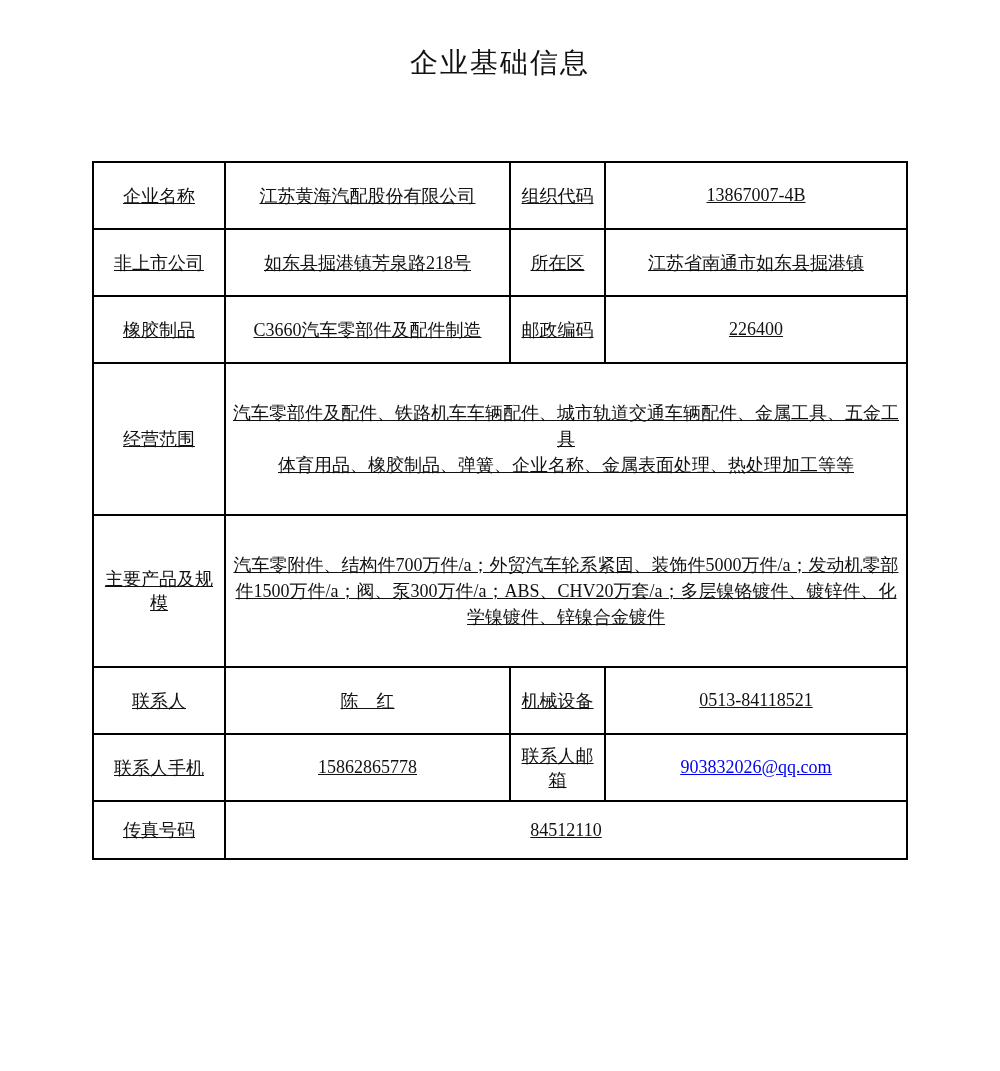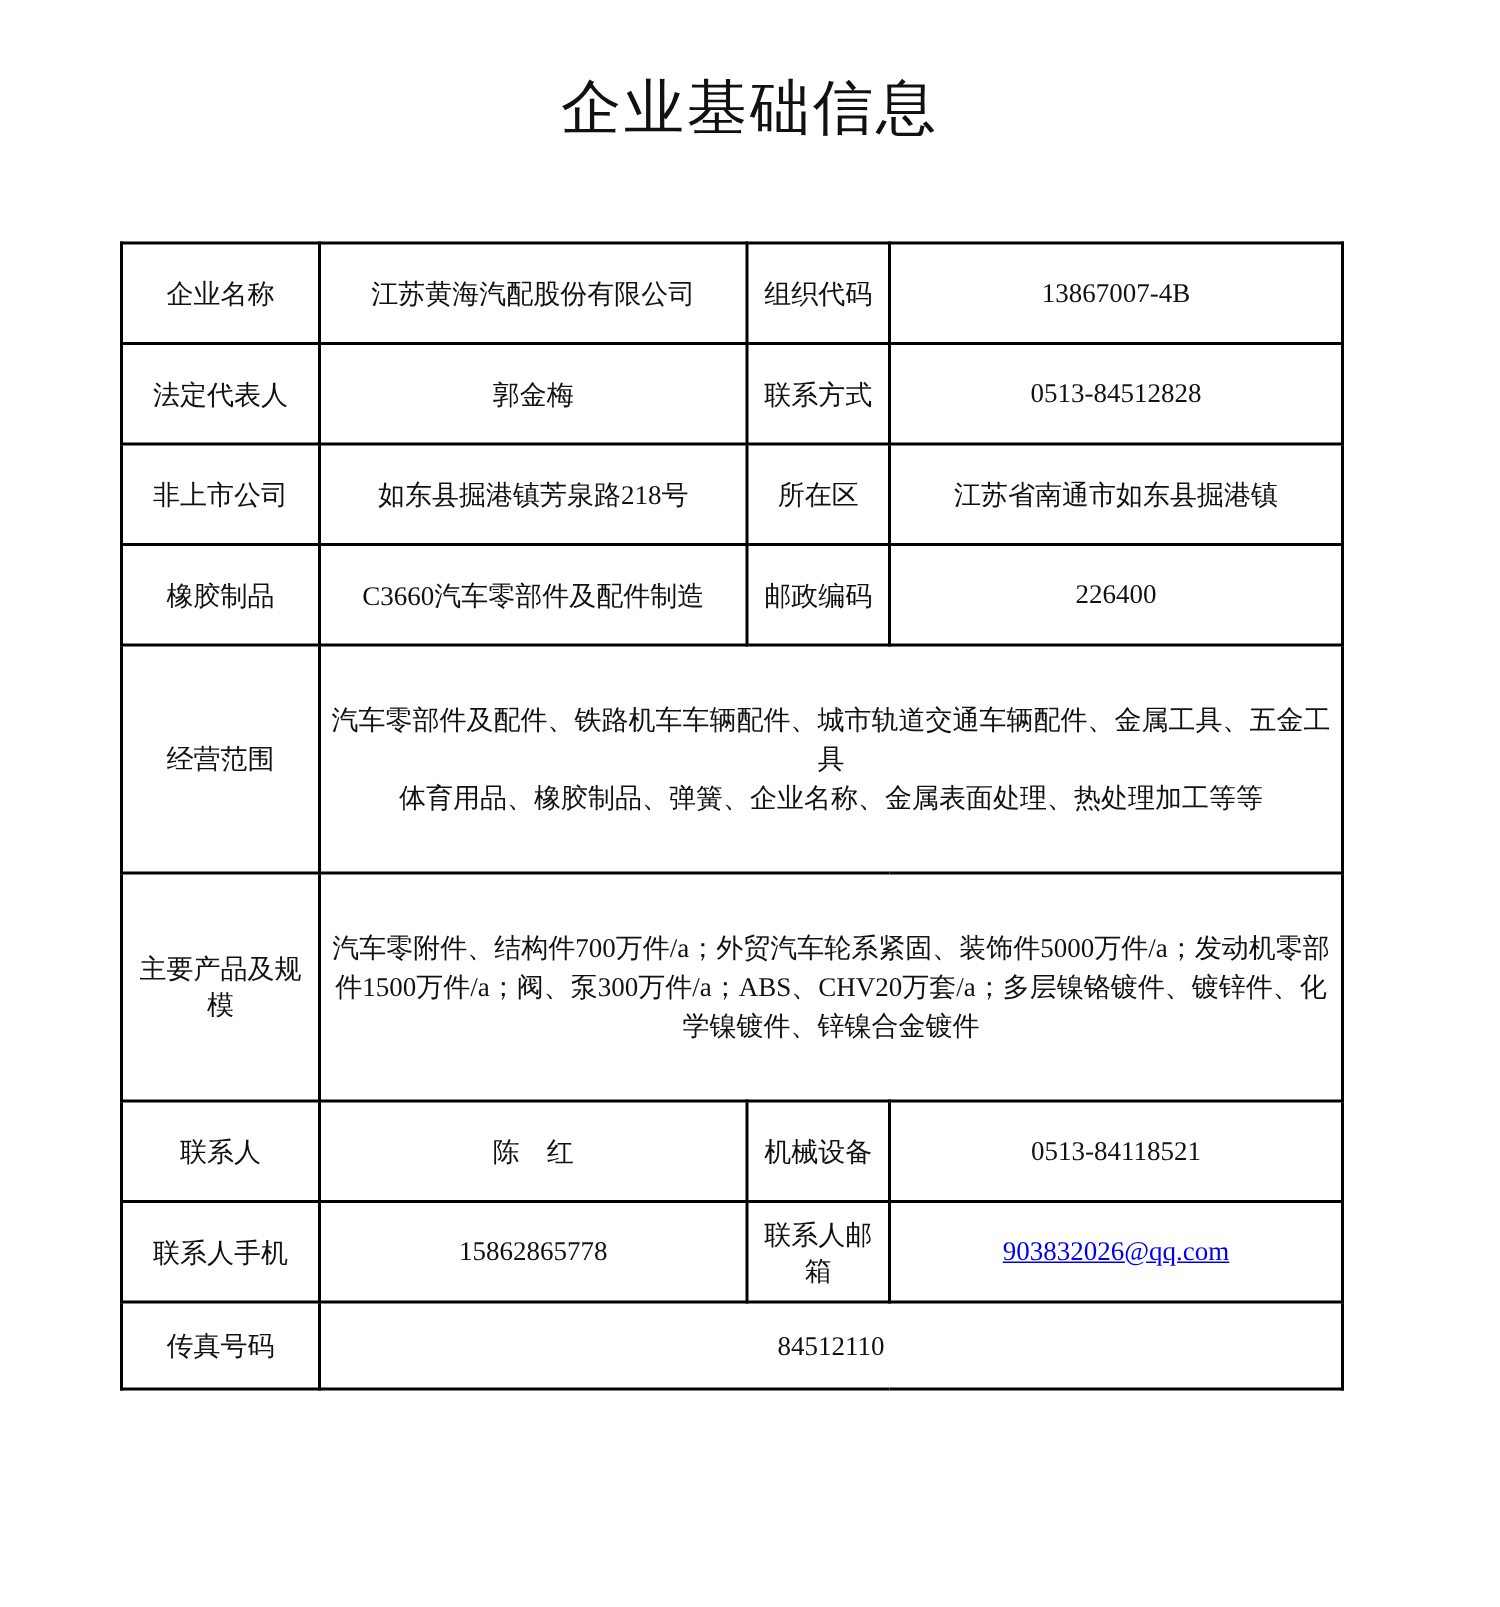--- a/index.html
+++ b/index.html
@@ -14,34 +14,35 @@
     background: #ffffff;
     font-family: "Liberation Serif", "DejaVu Serif", serif;
     color: #111111;
   }
   .page-title {
     position: absolute;
     top: 44px;
     left: 0;
     width: 100%;
     text-align: center;
-    font-size: 40px;
+    font-size: 28px;
     font-weight: normal;
     letter-spacing: 2px;
     color: #111111;
   }
   table.info-table {
     position: absolute;
-    left: 80px;
+    left: 92px;
     top: 161px;
     width: 814px;
     border-collapse: collapse;
     table-layout: fixed;
     font-size: 18px;
     color: #111111;
+    text-decoration: underline;
   }
   table.info-table td {
     border: 2px solid #000000;
     text-align: center;
     vertical-align: middle;
     padding: 2px 5px;
     overflow: hidden;
   }
   tr.row-normal { height: 67px; }
   tr.row-tall   { height: 152px; }
@@ -80,26 +81,20 @@
     </colgroup>
 
     <tbody>
         <tr class="row-normal">
       <td class="cell-label">企业名称</td>
       <td>江苏黄海汽配股份有限公司</td>
       <td class="cell-label">组织代码</td>
       <td>13867007-4B</td>
     </tr>
 
-    <tr class="row-normal">
-      <td class="cell-label">法定代表人</td>
-      <td>郭金梅</td>
-      <td class="cell-label">联系方式</td>
-      <td>0513-84512828</td>
-    </tr>
 
     <tr class="row-normal">
       <td class="cell-label">非上市公司</td>
       <td>如东县掘港镇芳泉路218号</td>
       <td class="cell-label">所在区</td>
       <td>江苏省南通市如东县掘港镇</td>
     </tr>
 
 
     <tr class="row-normal">

